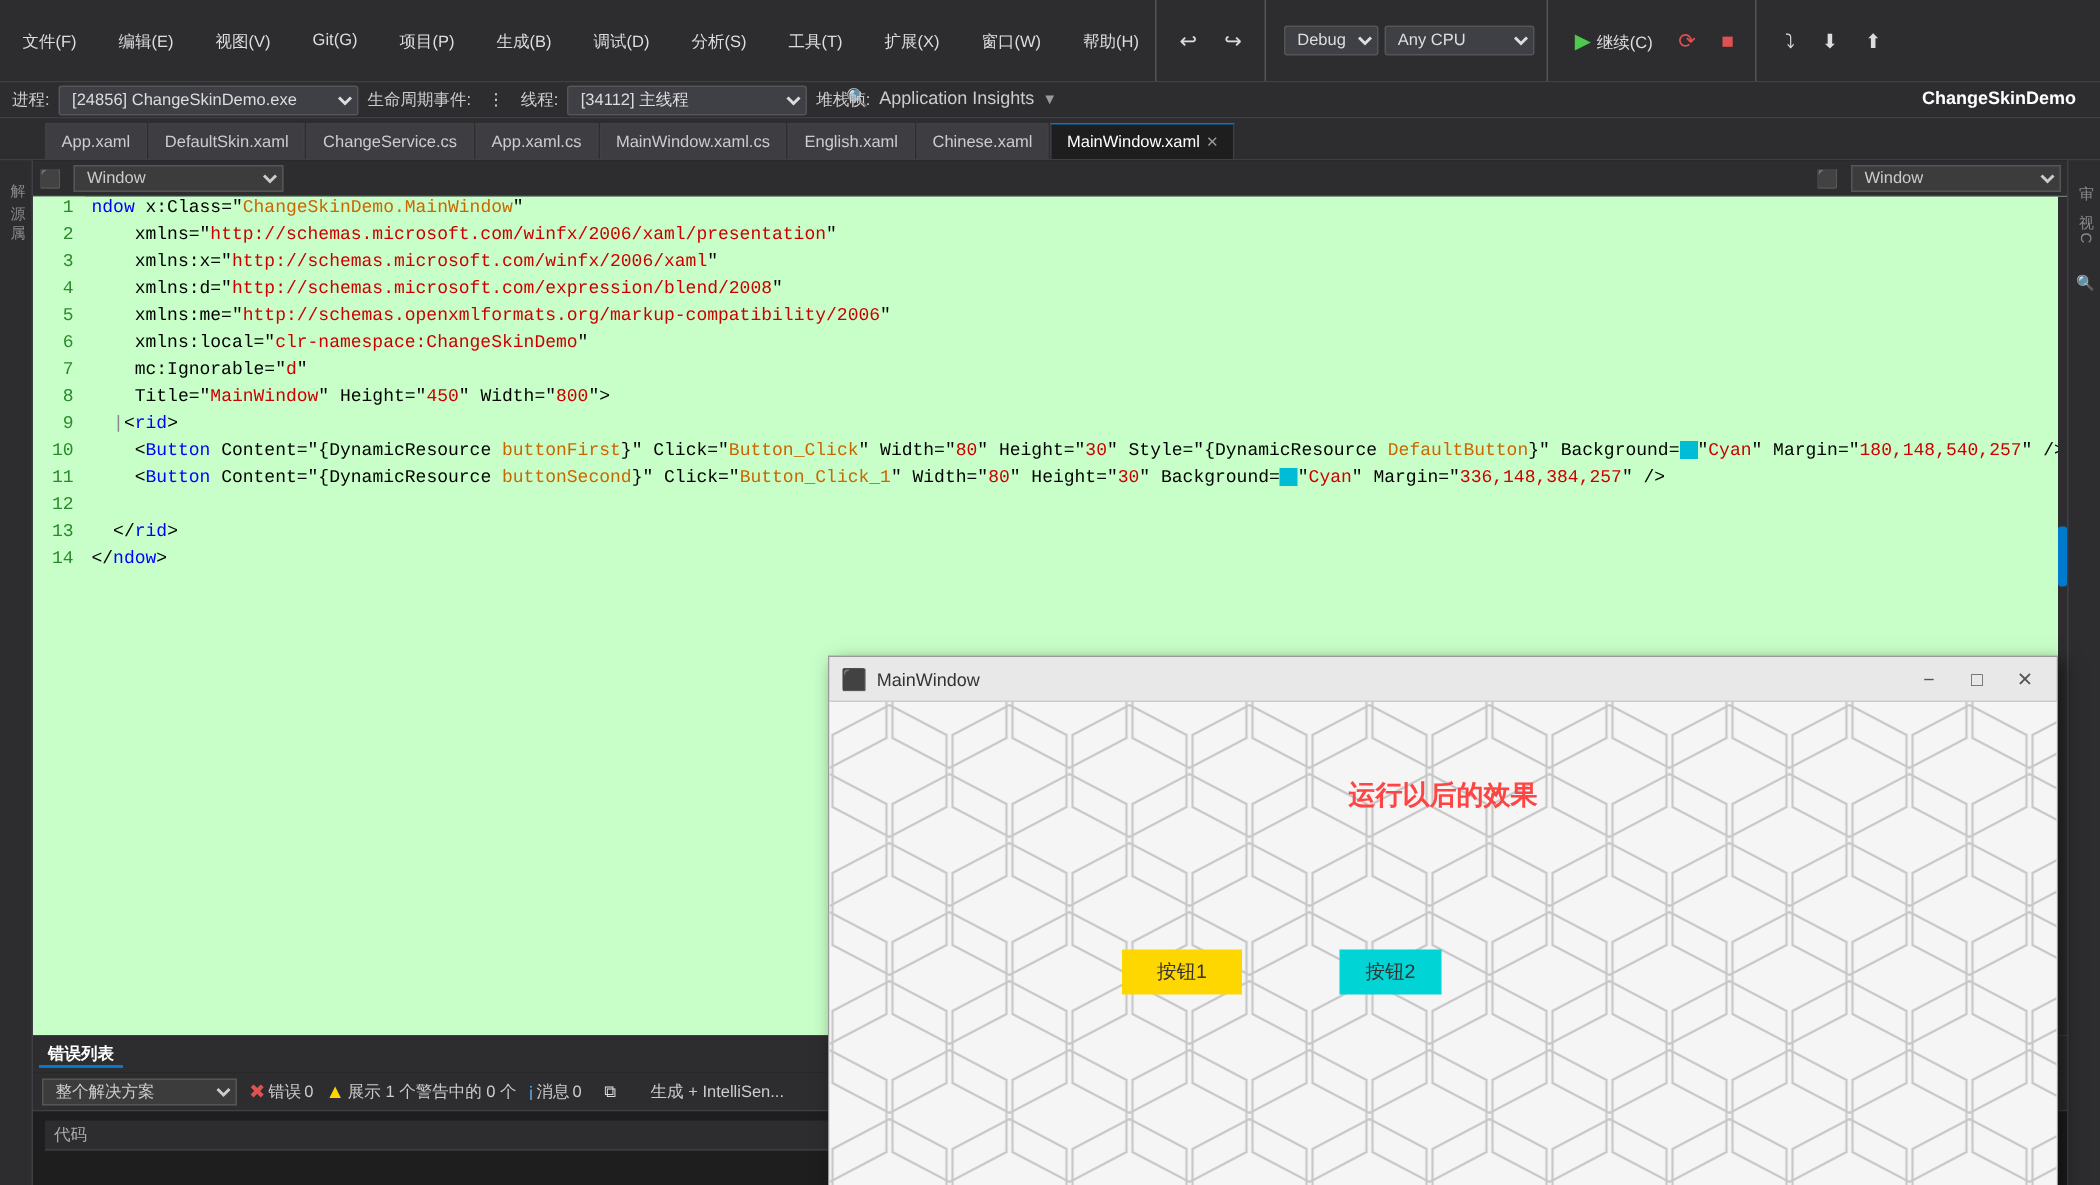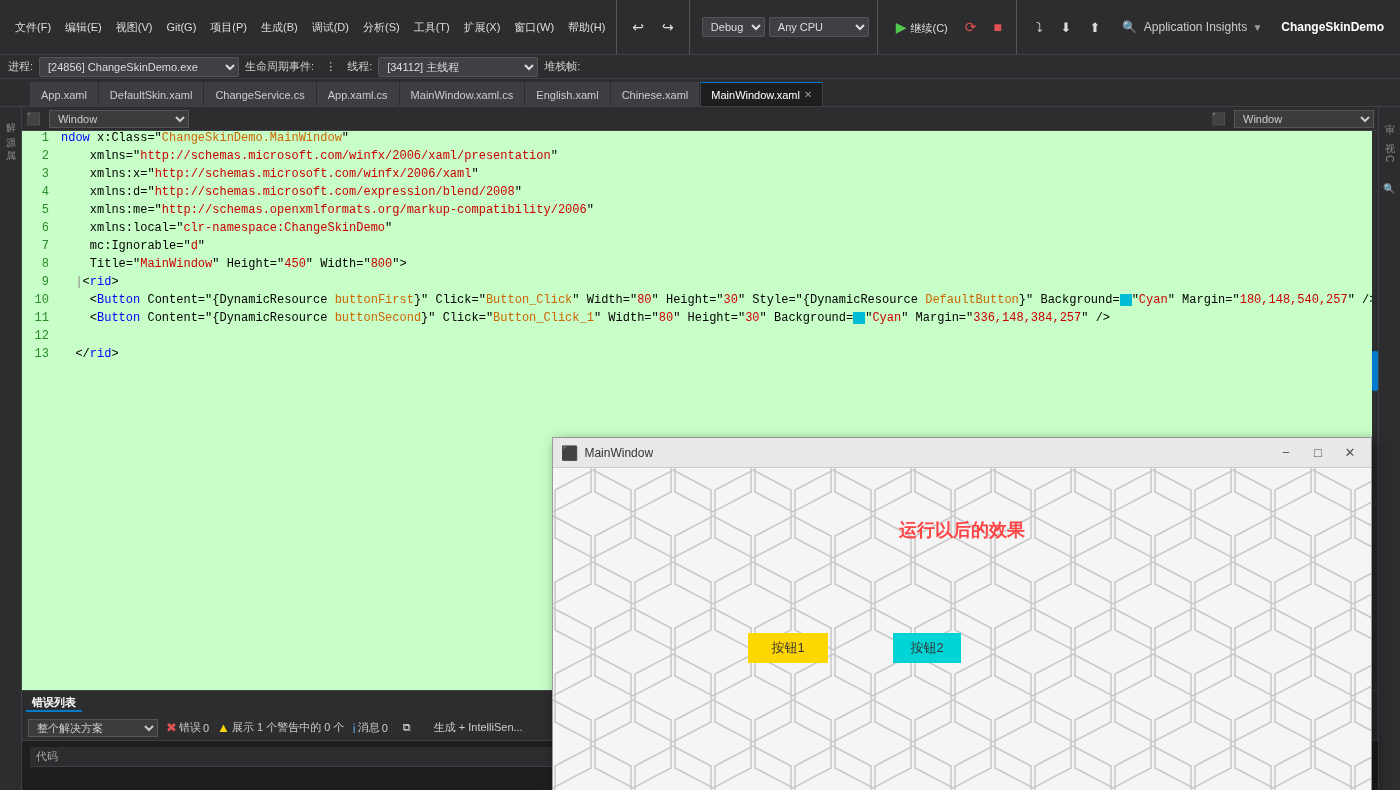--- a/index.html
+++ b/index.html
@@ -20,21 +20,21 @@
       border-bottom: 1px solid #3f3f46;
       display: flex;
       align-items: center;
       padding: 0 4px;
       gap: 4px;
       flex-wrap: wrap;
     }
     .tb-group {
       display: flex;
       align-items: center;
-      gap: 0;
+      gap: 14px;
       padding: 0 4px;
       border-right: 1px solid #555;
       height: 100%;
     }
     .tb-btn {
       background: transparent;
       border: 1px solid transparent;
       color: #ddd;
       padding: 2px 6px;
       font-size: 11px;
@@ -558,20 +558,24 @@
       <div class="code-line">
         <span class="line-num">12</span>
         <span class="line-content"></span>
       </div>
 
       <div class="code-line">
         <span class="line-num">13</span>
         <span class="line-content">  &lt;/<span class="kw-blue">rid</span>&gt;</span>
       </div>
 
+      <div class="code-line">
+        <span class="line-num">14</span>
+        <span class="line-content">&lt;/<span class="kw-blue">ndow</span>&gt;</span>
+      </div>
 
 
       <div style="position:absolute; right:0; top:0; width:6px; height:100%; background:#2d2d30;"></div>
       <div style="position:absolute; right:0; top:220px; width:6px; height:40px; background:#007acc; border-radius:2px;"></div>
     </div>
 
     <div id="bottom-panel">
       <div id="bottom-toolbar">
         <span style="font-weight:bold; color:#fff; padding:0 6px; border-bottom:2px solid #007acc; cursor:pointer;">错误列表</span>
       </div>

